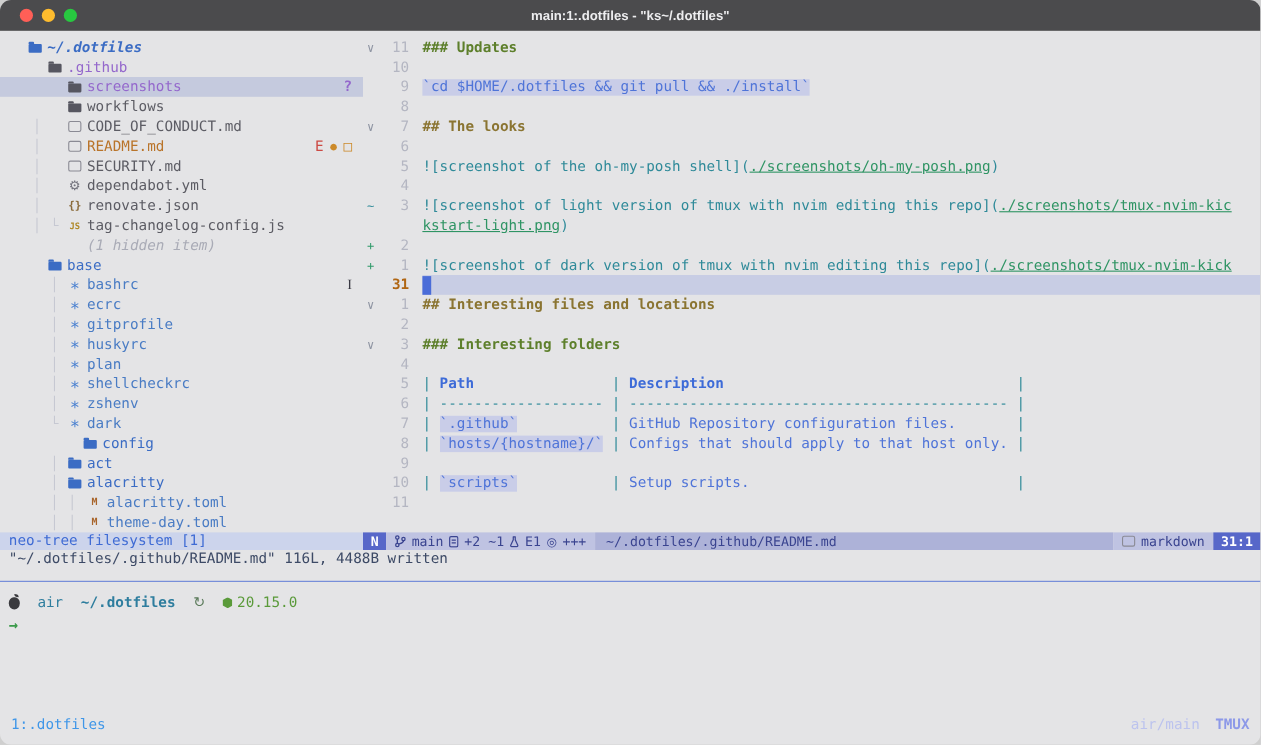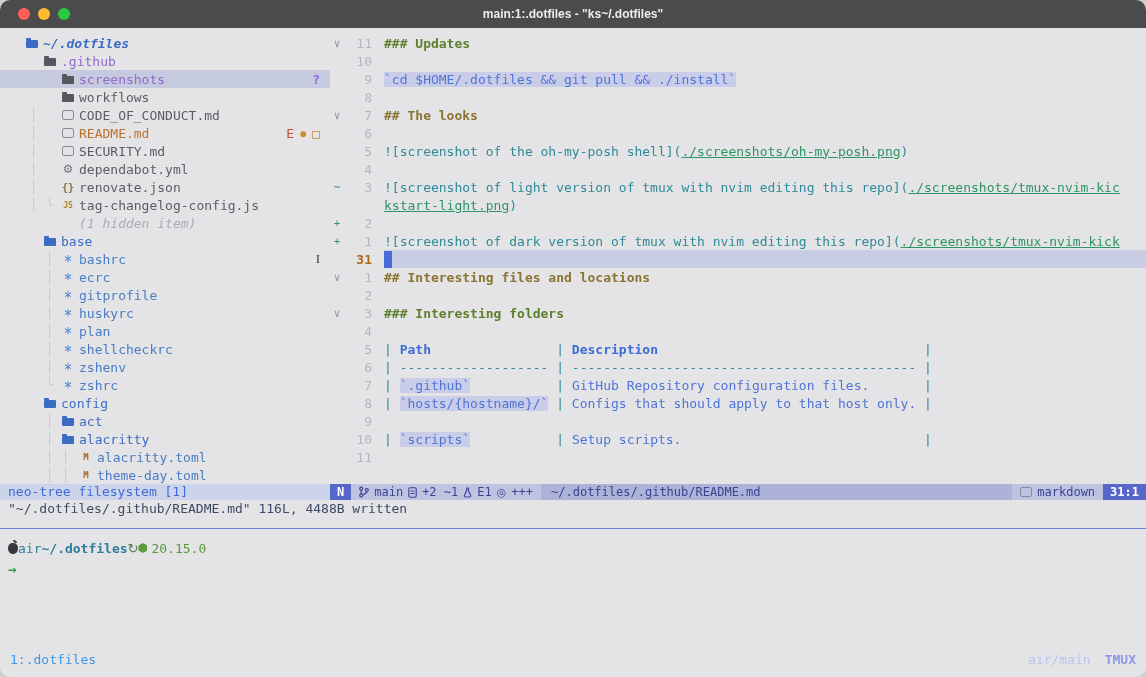--- a/index.html
+++ b/index.html
@@ -69,21 +69,21 @@
   .statusline{height:16px;display:flex;align-items:stretch;font-size:12px;color:#3a4490;}
   .sl-a{background:#5767c9;color:#fff;font-weight:bold;display:flex;align-items:center;padding:0 7px;}
   .sl-b{background:#bfc3e2;display:flex;align-items:center;gap:5px;padding:0 8px;white-space:pre;}
   .sl-c{background:#adb2d8;flex:1;display:flex;align-items:center;padding:0 10px;white-space:pre;min-width:0;}
   .sl-icon{display:flex;align-items:center;}
   .sl-icon svg{display:block;}
   .circledot{font-family:"DejaVu Sans",sans-serif;font-size:11px;}
   
   .cmdline{height:18px;font-size:13px;color:#3d4a66;padding-left:8px;line-height:18px;white-space:pre;}
   .pane-sep{border-top:1px solid #6b84d8;margin-top:10px;}
-  .shellrow{margin-top:9px;padding-left:8px;display:flex;align-items:center;gap:0;font-size:13px;height:20px;}
+  .shellrow{margin-top:9px;padding-left:8px;display:flex;align-items:center;gap:16px;font-size:13px;height:20px;}
   .sh-host{color:#2e7d9e;}
   .sh-path{color:#2e7d9e;font-weight:bold;}
   .sh-ver{color:#5a9a3a;display:flex;align-items:center;gap:4px;}
   .ic-apple{width:10px;height:11px;background:#3a3a3e;border-radius:45% 45% 50% 50%;position:relative;}
   .ic-apple::before{content:"";position:absolute;top:-3px;left:5px;width:4px;height:3px;background:#3a3a3e;
     border-radius:0 100% 0 100%;}
   .ic-refresh{color:#5a7a5a;font-family:"DejaVu Sans",sans-serif;font-size:13px;}
   .ic-node{width:9px;height:10px;background:#5a9a3a;
     clip-path:polygon(50% 0,100% 25%,100% 75%,50% 100%,0 75%,0 25%);}
   .arrowrow{margin-top:3px;padding-left:8px;font-size:14px;color:#3a9a4a;font-weight:bold;height:18px;}
@@ -124,22 +124,22 @@
           <div class="srow" style="padding-left: 60px;"><span class="guide" style="left: 30px;">│</span><span class="guide" style="left: 46px;">└</span><span class="ic ic-js">JS</span><span class="slabel st-plain">tag-changelog-config.js</span></div>
           <div class="srow" style="padding-left: 60px;"><span class="ic"></span><span class="slabel st-hidden">(1 hidden item)</span></div>
           <div class="srow" style="padding-left: 42px;"><span class="ic"><span class="ic-folder" style="background: rgb(59, 108, 196);"></span></span><span class="slabel st-blue">base</span></div>
           <div class="srow" style="padding-left: 60px;"><span class="guide" style="left: 46px;">│</span><span class="ic ic-star">*</span><span class="slabel st-fileblue">bashrc</span><span class="badges"><span class="badge-ibeam">I</span></span></div>
           <div class="srow" style="padding-left: 60px;"><span class="guide" style="left: 46px;">│</span><span class="ic ic-star">*</span><span class="slabel st-fileblue">ecrc</span></div>
           <div class="srow" style="padding-left: 60px;"><span class="guide" style="left: 46px;">│</span><span class="ic ic-star">*</span><span class="slabel st-fileblue">gitprofile</span></div>
           <div class="srow" style="padding-left: 60px;"><span class="guide" style="left: 46px;">│</span><span class="ic ic-star">*</span><span class="slabel st-fileblue">huskyrc</span></div>
           <div class="srow" style="padding-left: 60px;"><span class="guide" style="left: 46px;">│</span><span class="ic ic-star">*</span><span class="slabel st-fileblue">plan</span></div>
           <div class="srow" style="padding-left: 60px;"><span class="guide" style="left: 46px;">│</span><span class="ic ic-star">*</span><span class="slabel st-fileblue">shellcheckrc</span></div>
           <div class="srow" style="padding-left: 60px;"><span class="guide" style="left: 46px;">│</span><span class="ic ic-star">*</span><span class="slabel st-fileblue">zshenv</span></div>
-          <div class="srow" style="padding-left: 60px;"><span class="guide" style="left: 46px;">└</span><span class="ic ic-star">*</span><span class="slabel st-fileblue">zshrc</span></div>
-          <div class="srow" style="padding-left: 42px;"><span class="ic"><span class="ic-folder" style="background: rgb(59, 108, 196);"></span></span><span class="slabel st-blue">config</span></div>
+          <div class="srow" style="padding-left: 60px;"><span class="guide" style="left: 46px;">└</span><span class="ic ic-star">*</span><span class="slabel st-fileblue">dark</span></div>
+          <div class="srow" style="padding-left: 42px; margin-left: 32px;"><span class="ic"><span class="ic-folder" style="background: rgb(59, 108, 196);"></span></span><span class="slabel st-blue">config</span></div>
           <div class="srow" style="padding-left: 60px;"><span class="guide" style="left: 46px;">│</span><span class="ic"><span class="ic-folder" style="background: rgb(59, 108, 196);"></span></span><span class="slabel st-blue">act</span></div>
           <div class="srow" style="padding-left: 60px;"><span class="guide" style="left: 46px;">│</span><span class="ic"><span class="ic-folder" style="background: rgb(59, 108, 196);"></span></span><span class="slabel st-blue">alacritty</span></div>
           <div class="srow" style="padding-left: 78px;"><span class="guide" style="left: 46px;">│</span><span class="guide" style="left: 62px;">│</span><span class="ic ic-toml">M</span><span class="slabel st-fileblue">alacritty.toml</span></div>
           <div class="srow" style="padding-left: 78px;"><span class="guide" style="left: 46px;">│</span><span class="guide" style="left: 62px;">│</span><span class="ic ic-toml">M</span><span class="slabel st-fileblue">theme-day.toml</span></div>
         </div>
       <div class="neo-status">neo-tree filesystem [1]</div>
     </div>
 
     <div class="editor">
       <div class="elines" id="elines">

